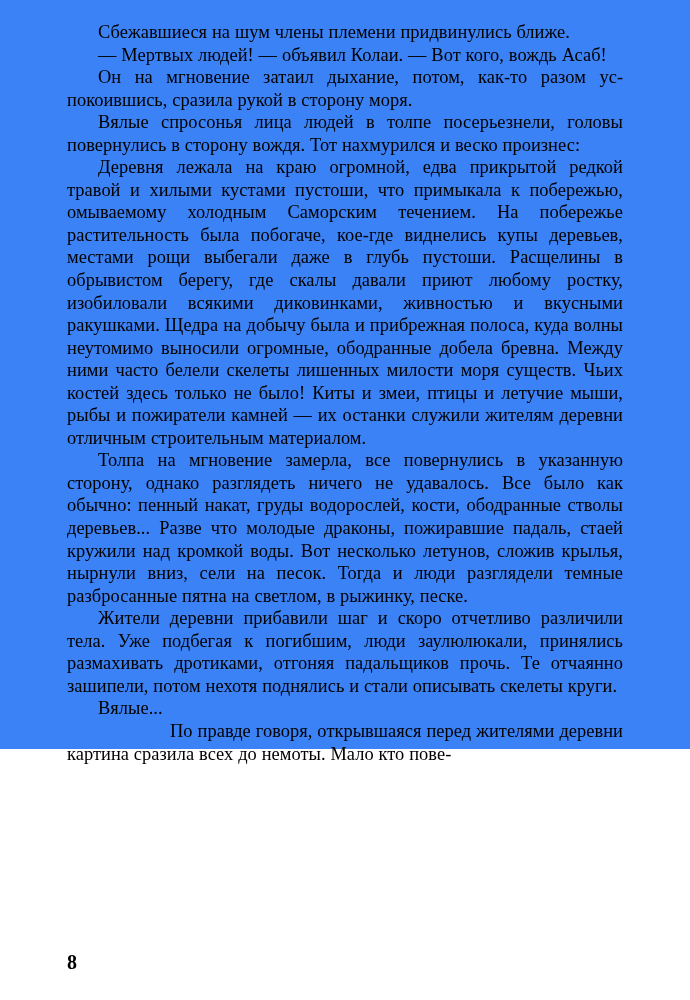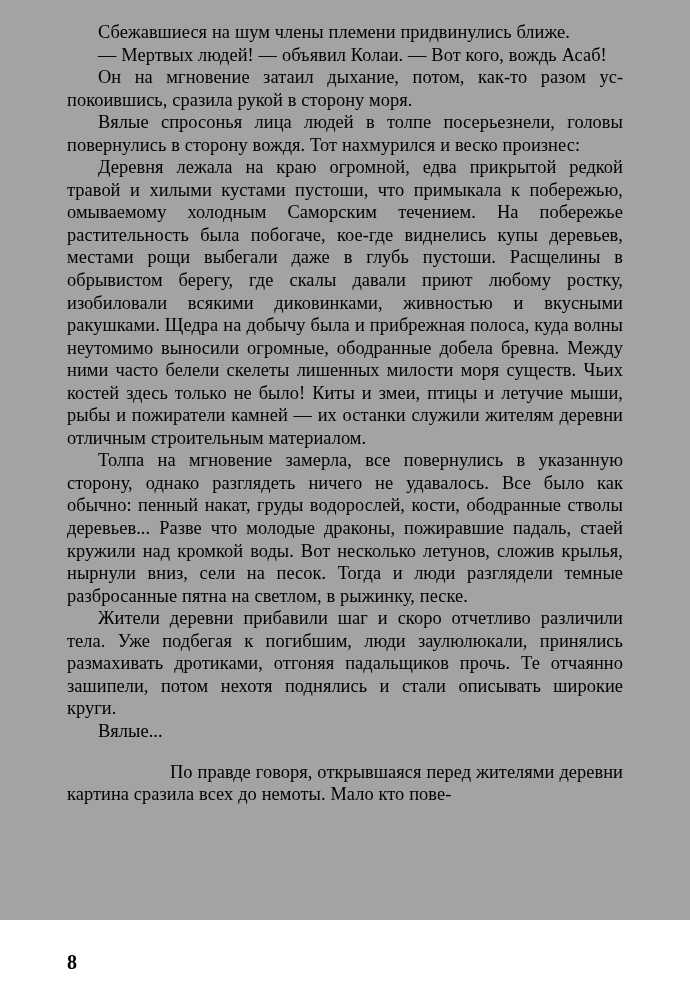--- a/index.html
+++ b/index.html
@@ -12,22 +12,22 @@
     height: 1000px;
     overflow: hidden;
     font-family: "Liberation Serif", "DejaVu Serif", serif;
     color: #000000;
     -webkit-font-smoothing: none;
   }
 
   .page {
     position: relative;
     width: 690px;
-    height: 920px;
-    background: #a3a3a3;
+    height: 749px;
+    background: #3b82f6;
   }
 
   
   .text-column {
     position: absolute;
     left: 67px;
     top: 21px;
     width: 556px;
     font-size: 18.4px;
     line-height: 22.55px;
@@ -40,21 +40,20 @@
   .para {
     margin: 0;
     text-indent: 31px;
     text-align: justify;
     hyphens: manual;
   }
 
   
   .para.section-open {
     text-indent: 103px;
-    margin-top: 18px;
   }
 
   
   .folio {
     position: absolute;
     left: 67px;
     top: 950px;
     font-size: 20px;
     line-height: 24px;
     font-weight: bold;
@@ -66,20 +65,20 @@
 
 <div class="page">
 
   <div class="text-column">
     <p class="para">Сбежавшиеся на шум члены племени придвинулись ближе.</p>
     <p class="para">— Мертвых людей! — объявил Колаи. — Вот кого, вождь Асаб!</p>
     <p class="para">Он на мгновение затаил дыхание, потом, как-то разом ус­покоившись, сразила рукой в сторону моря.</p>
     <p class="para">Вялые спросонья лица людей в толпе посерьезнели, головы повернулись в сторону вождя. Тот нахмурился и веско произнес:</p>
     <p class="para">Деревня лежала на краю огромной, едва прикрытой редкой травой и хилыми кустами пустоши, что примыкала к побере­жью, омываемому холодным Саморским течением. На побере­жье растительность была побогаче, кое-где виднелись купы деревьев, местами рощи выбегали даже в глубь пустоши. Рас­щелины в обрывистом берегу, где скалы давали приют любому ростку, изобиловали всякими диковинками, живностью и вкус­ными ракушками. Щедра на добычу была и прибрежная поло­са, куда волны неутомимо выносили огромные, ободранные добела бревна. Между ними часто белели скелеты лишенных милости моря существ. Чьих костей здесь только не было! Киты и змеи, птицы и летучие мыши, рыбы и пожиратели камней — их останки служили жителям деревни отличным строительным материалом.</p>
     <p class="para">Толпа на мгновение замерла, все повернулись в указанную сторону, однако разглядеть ничего не удавалось. Все было как обычно: пенный накат, груды водорослей, кости, ободранные стволы деревьев... Разве что молодые драконы, пожиравшие падаль, стаей кружили над кромкой воды. Вот несколько лету­нов, сложив крылья, нырнули вниз, сели на песок. Тогда и люди разглядели темные разбросанные пятна на светлом, в ры­жинку, песке.</p>
-    <p class="para">Жители деревни прибавили шаг и скоро отчетливо разли­чили тела. Уже подбегая к погибшим, люди заулюлюкали, при­нялись размахивать дротиками, отгоняя падальщиков прочь. Те отчаянно зашипели, потом нехотя поднялись и стали опи­сывать широкие круги.</p>
+    <p class="para">Жители деревни прибавили шаг и скоро отчетливо разли­чили тела. Уже подбегая к погибшим, люди заулюлюкали, при­нялись размахивать дротиками, отгоняя падальщиков прочь. Те отчаянно зашипели, потом нехотя поднялись и стали опи­сывать скелеты круги.</p>
     <p class="para">Вялые...</p>
     <p class="para section-open">По правде говоря, открывшаяся перед жителями де­ревни картина сразила всех до немоты. Мало кто пове-</p>
   </div>
 
   <div class="folio">8</div>
 
 </div>
 
 </body></html>

